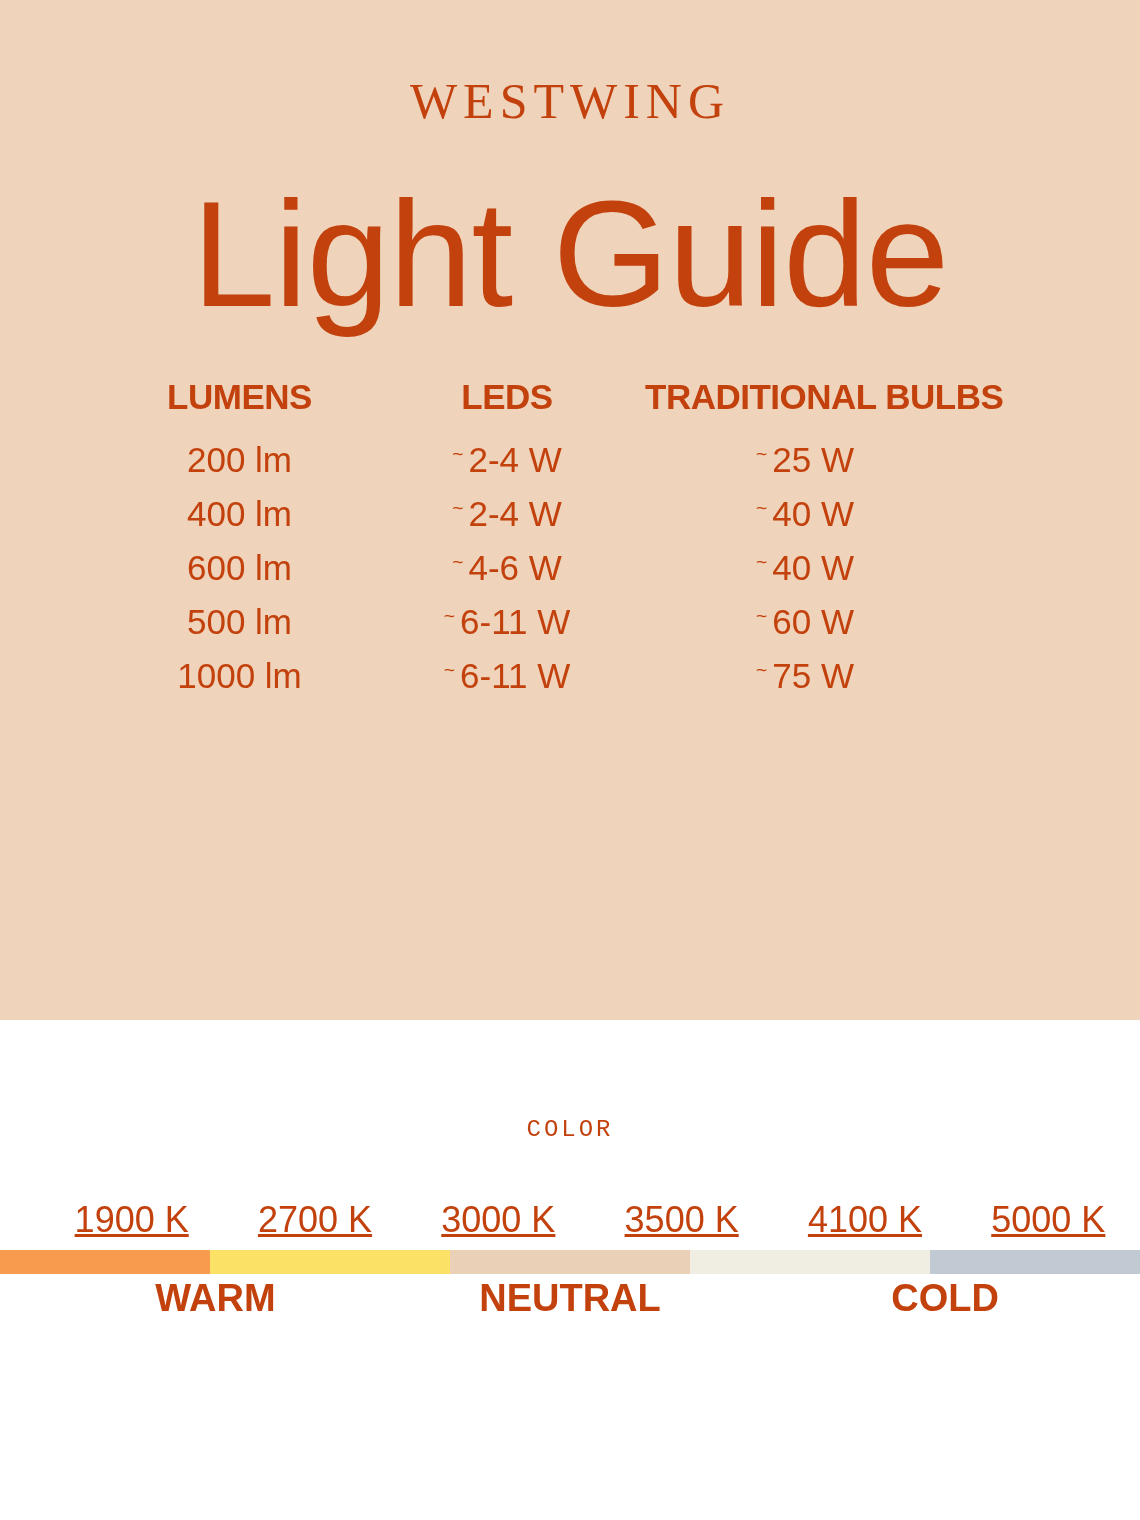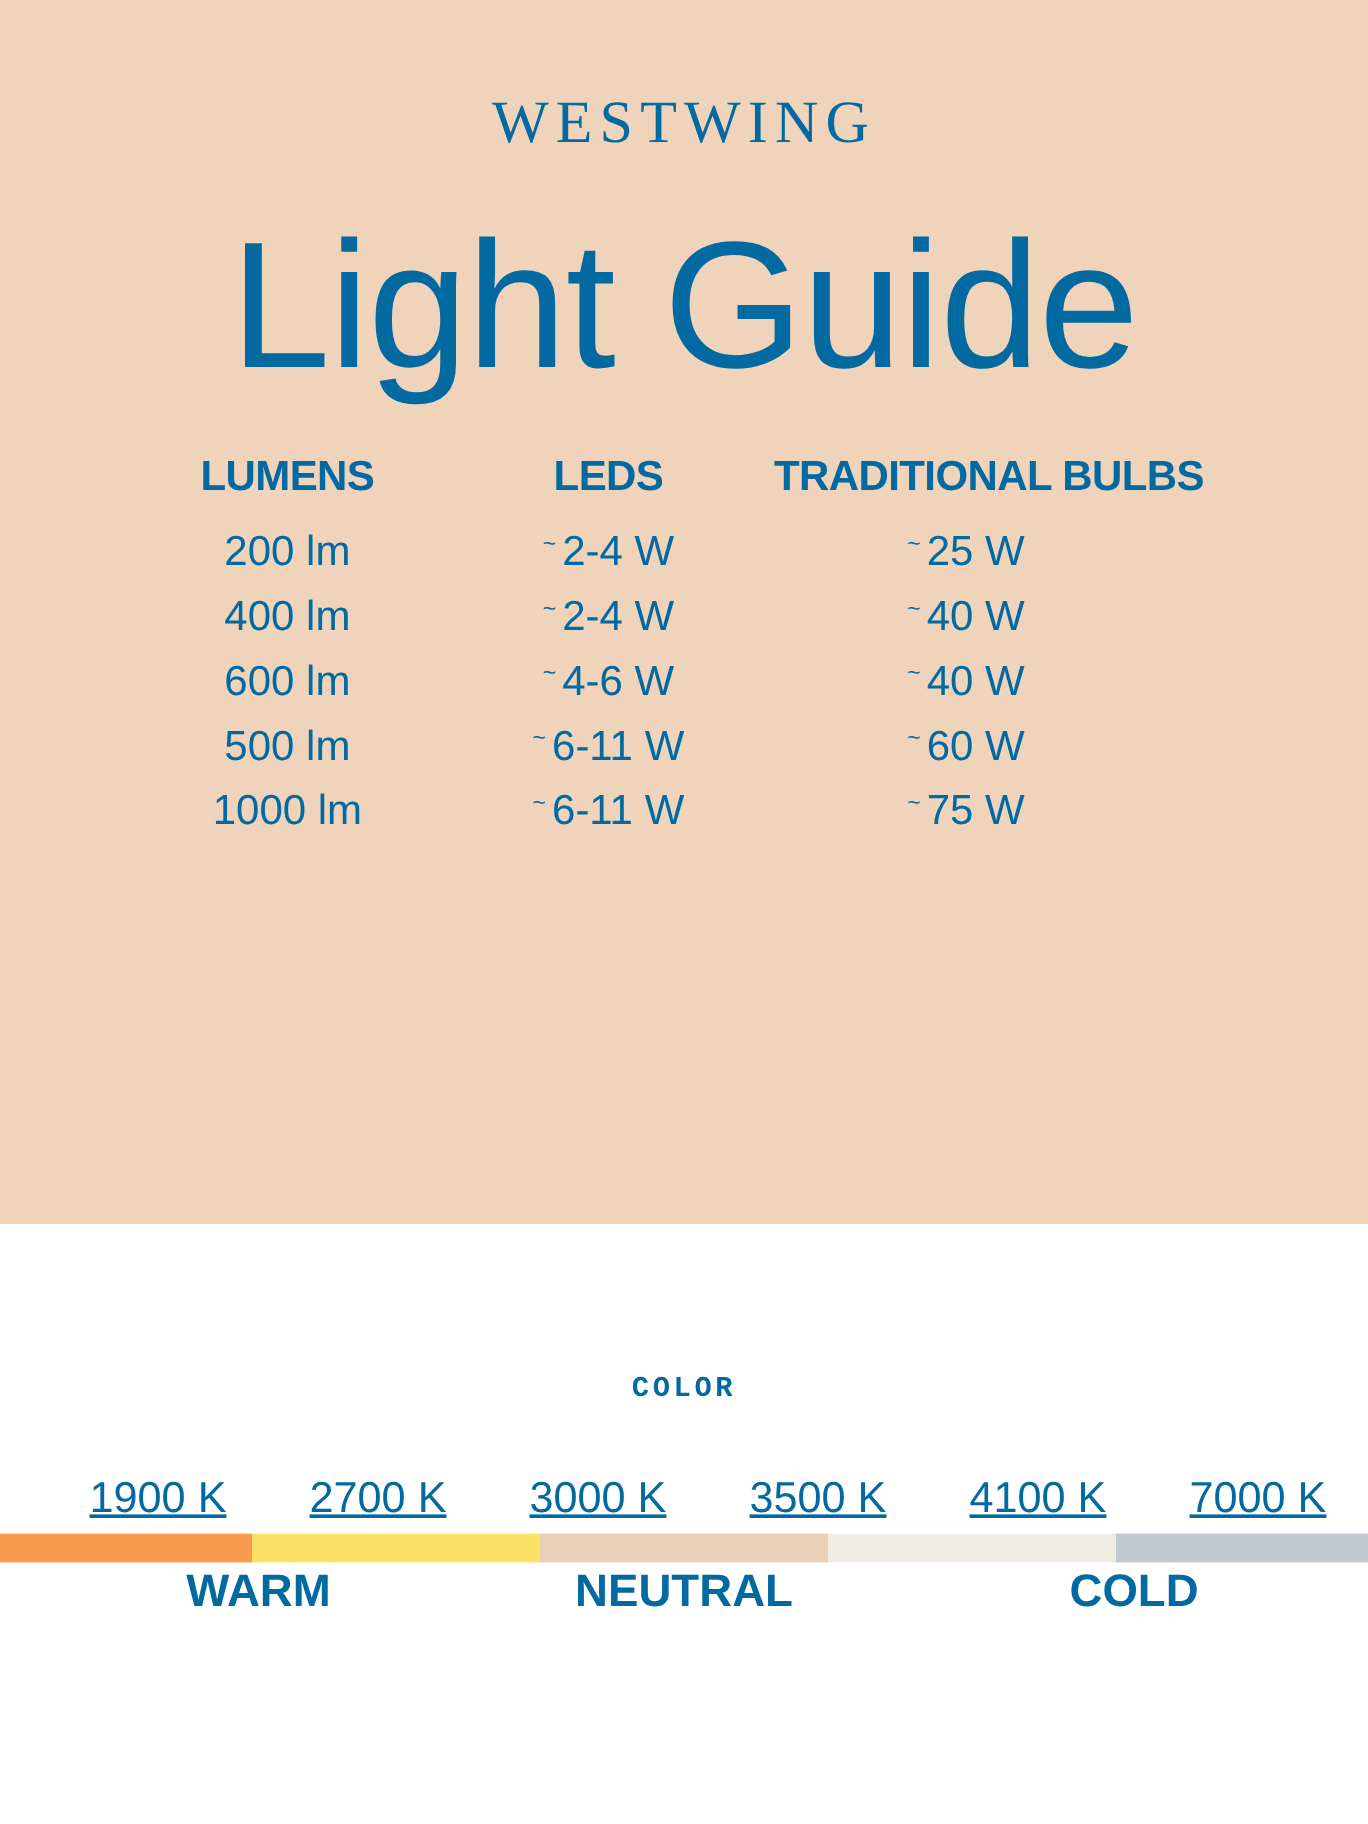--- a/index.html
+++ b/index.html
@@ -50,21 +50,21 @@
   .t-head .cell { font-size: 35px; font-weight: 700; letter-spacing: -0.5px; }
   .val { font-size: 35px; font-weight: 400; }
   .approx {
     font-size: 0.55em;
     vertical-align: 0.62em;
     margin-right: 5px;
   }
 
   
   .color-section { height: 500px; background: #ffffff; }
-  .color-section .mono-block { margin-top: 120px; font-weight: bold; }
+  .color-section .mono-block { margin-top: 92px; }
   .kelvin-labels {
     display: flex;
     padding-left: 40px;
     margin-top: 54px;
   }
   .kelvin-labels .k-label {
     flex: 1;
     text-align: center;
     font-size: 36px;
     line-height: 1;
@@ -83,21 +83,21 @@
     letter-spacing: 0;
     white-space: nowrap;
   }
   .zone-warm { left: 18.9%; }
   .zone-neutral { left: 50%; }
   .zone-cold { left: 82.9%; }
 </style>
 </head>
 <body>
 
-<div class="page" style="color: #0369a1; background-color: rgb(255, 255, 255);">
+<div class="page" style="color: #c2410c; background-color: rgb(255, 255, 255);">
 
   <section class="hero" style="background-color: rgb(239, 211, 186);">
 
     <div class="brand">WESTWING</div>
 
     <h1 class="title">Light Guide</h1>
 
 
     <div>
       <div class="t-row t-head">
@@ -147,21 +147,21 @@
     <div class="mono-block">
       <div>COLOR</div>
     </div>
 
     <div class="kelvin-labels">
       <span class="k-label">1900 K</span>
       <span class="k-label">2700 K</span>
       <span class="k-label">3000 K</span>
       <span class="k-label">3500 K</span>
       <span class="k-label">4100 K</span>
-      <span class="k-label">7000 K</span>
+      <span class="k-label">5000 K</span>
     </div>
 
     <div class="kelvin-bar">
       <div class="seg" style="background-color: rgb(249, 155, 78); width: 18.42%;"></div>
       <div class="seg" style="background-color: rgb(252, 225, 103); width: 21.05%;"></div>
       <div class="seg" style="background-color: rgb(233, 208, 182); width: 21.05%;"></div>
       <div class="seg" style="background-color: rgb(240, 238, 226); width: 21.06%;"></div>
       <div class="seg" style="background-color: rgb(193, 201, 210); width: 18.42%;"></div>
     </div>
 

